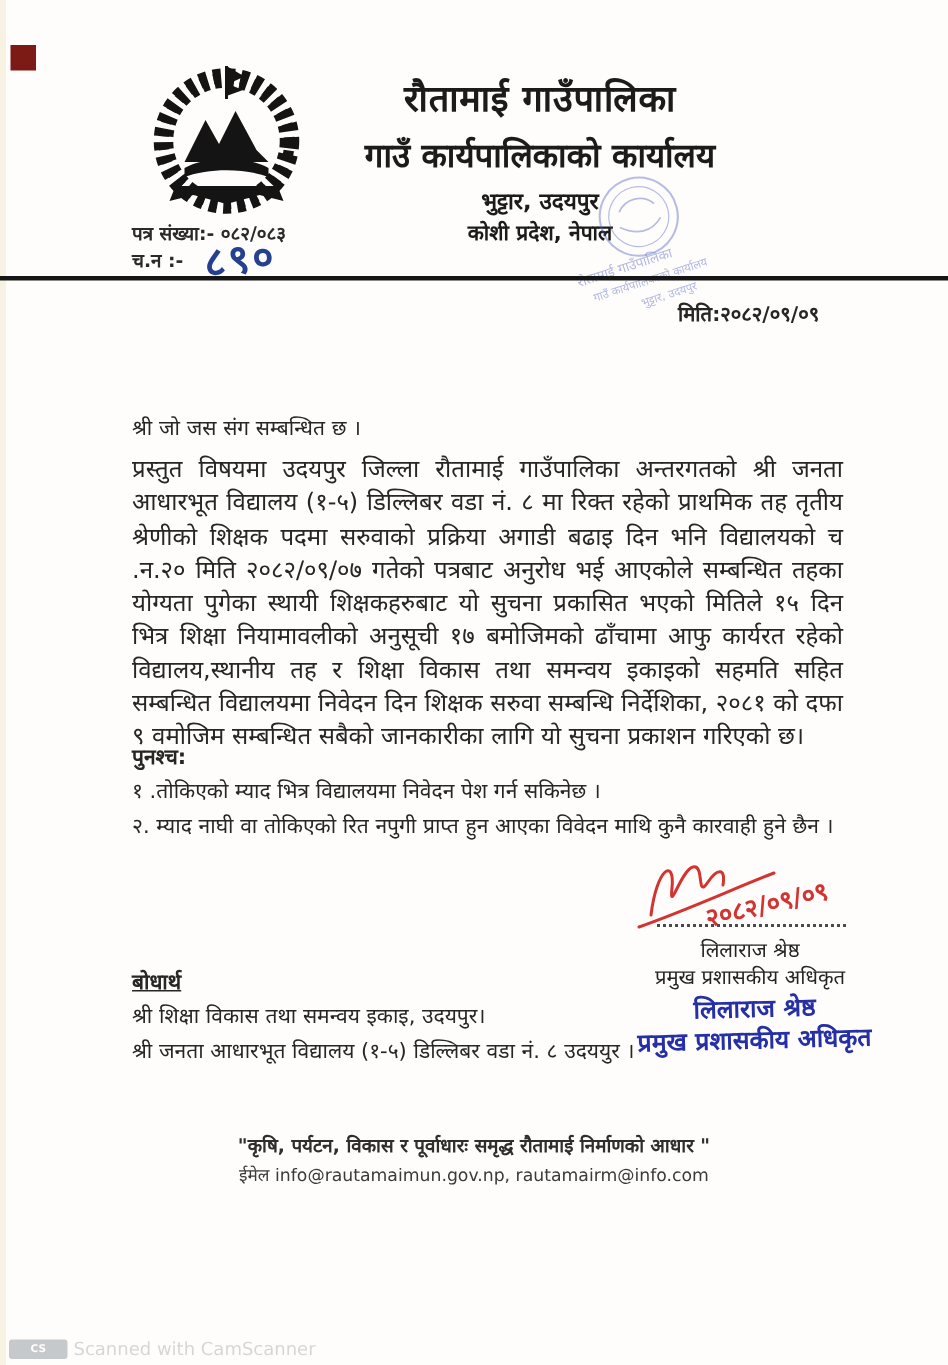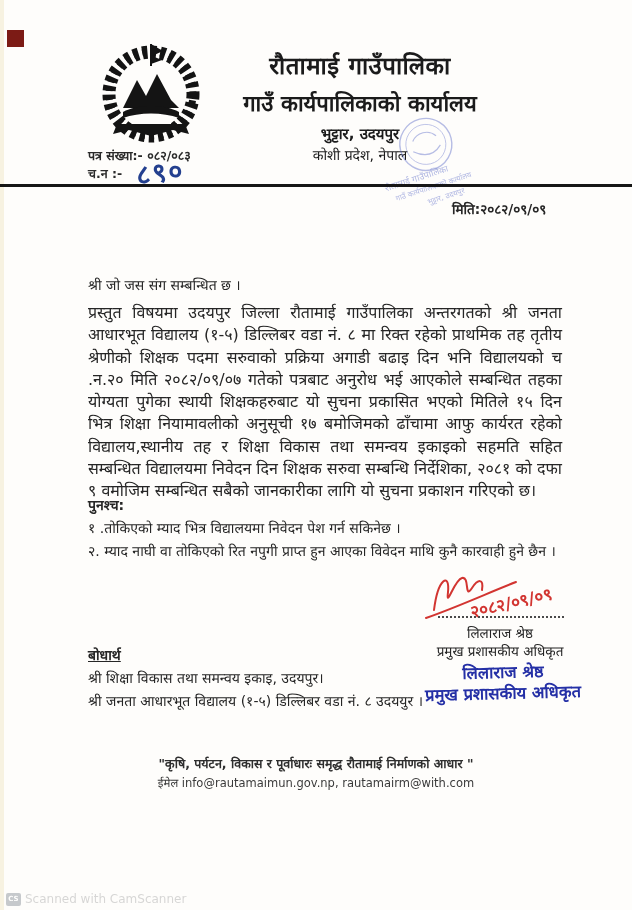--- a/index.html
+++ b/index.html
@@ -11,21 +11,21 @@
   }
   .edge-tint{position:absolute;left:0;top:0;width:4px;height:100%;background:#f3ecd6;opacity:.7;}
   .artifact-square{position:absolute;left:7px;top:30px;width:17px;height:17px;background:#7c1b15;}
 
   
   .emblem{position:absolute;left:99px;top:42px;width:104px;height:102px;}
   .head-text{position:absolute;left:160px;top:48px;width:400px;text-align:center;color:#1b1b1b;}
   .head-muni{font-size:24px;font-weight:bold;letter-spacing:.5px;}
   .head-office{font-size:22px;font-weight:bold;margin-top:6px;}
   .head-addr{font-size:15px;font-weight:bold;margin-top:6px;}
-  .head-prov{font-size:14px;font-weight:normal;margin-top:2px;}
+  .head-prov{font-size:14px;font-weight:bold;margin-top:2px;}
   .round-stamp{position:absolute;left:368px;top:100px;width:170px;height:100px;transform:rotate(-14deg);opacity:.75;}
 
   .ref-block{position:absolute;left:88px;top:147px;font-size:12.5px;font-weight:bold;color:#2a2a2a;line-height:18px;}
   .hand-chno{
     position:absolute;left:136px;top:153px;font-size:27px;font-weight:bold;
     color:#24408f;transform:rotate(-6deg);letter-spacing:2px;
   }
   .rule{position:absolute;left:0;top:184px;width:632px;height:3px;background:#161616;}
 
   .date-line{position:absolute;left:452px;top:200px;font-size:13.5px;font-weight:bold;color:#262626;}
@@ -47,21 +47,21 @@
   .stamp-title{position:absolute;left:390px;top:681px;width:226px;text-align:center;font-size:16.5px;font-weight:bold;color:#2530a6;transform:rotate(-1.5deg);}
 
   .cc-block{position:absolute;left:88px;top:644px;font-size:14px;line-height:23px;color:#262626;}
   .cc-heading{font-weight:600;text-decoration:underline;}
 
   .footer{position:absolute;left:0;top:755px;width:632px;text-align:center;color:#2e2e2e;}
   .footer-motto{font-size:12.5px;font-weight:bold;}
   .footer-email{font-size:11.5px;margin-top:3px;color:#3a3a3a;}
 
   .scan-badge{position:absolute;left:6px;bottom:4px;display:flex;align-items:center;gap:4px;opacity:.55;}
-  .scan-badge .csbox{width:15px;height:13px;background:#9aa0a6;color:#ffffff;font-size:7px;font-weight:bold;
+  .scan-badge .csbox{width:39px;height:13px;background:#9aa0a6;color:#ffffff;font-size:7px;font-weight:bold;
     display:flex;align-items:center;justify-content:center;border-radius:2px;}
   .scan-badge .cstext{font-size:12px;color:#b7b7b7;}
 </style>
 </head>
 <body>
 
 <div class="page">
 
   <div class="edge-tint"></div>
   <div class="artifact-square"></div>
@@ -139,21 +139,21 @@
   <div class="stamp-title">प्रमुख प्रशासकीय अधिकृत</div>
 
   <div class="cc-block">
     <div class="cc-heading">बोधार्थ</div>
     <div>श्री शिक्षा विकास तथा समन्वय इकाइ, उदयपुर।</div>
     <div>श्री जनता आधारभूत विद्यालय (१-५) डिल्लिबर वडा नं. ८ उदययुर ।</div>
   </div>
 
   <div class="footer">
     <div class="footer-motto">"कृषि, पर्यटन, विकास र पूर्वाधारः समृद्ध रौतामाई निर्माणको आधार "</div>
-    <div class="footer-email">ईमेल info@rautamaimun.gov.np, rautamairm@with.com</div>
+    <div class="footer-email">ईमेल info@rautamaimun.gov.np, rautamairm@info.com</div>
   </div>
 
   <div class="scan-badge">
     <div class="csbox">CS</div>
     <div class="cstext">Scanned with CamScanner</div>
   </div>
 
 </div>
 
 </body></html>

